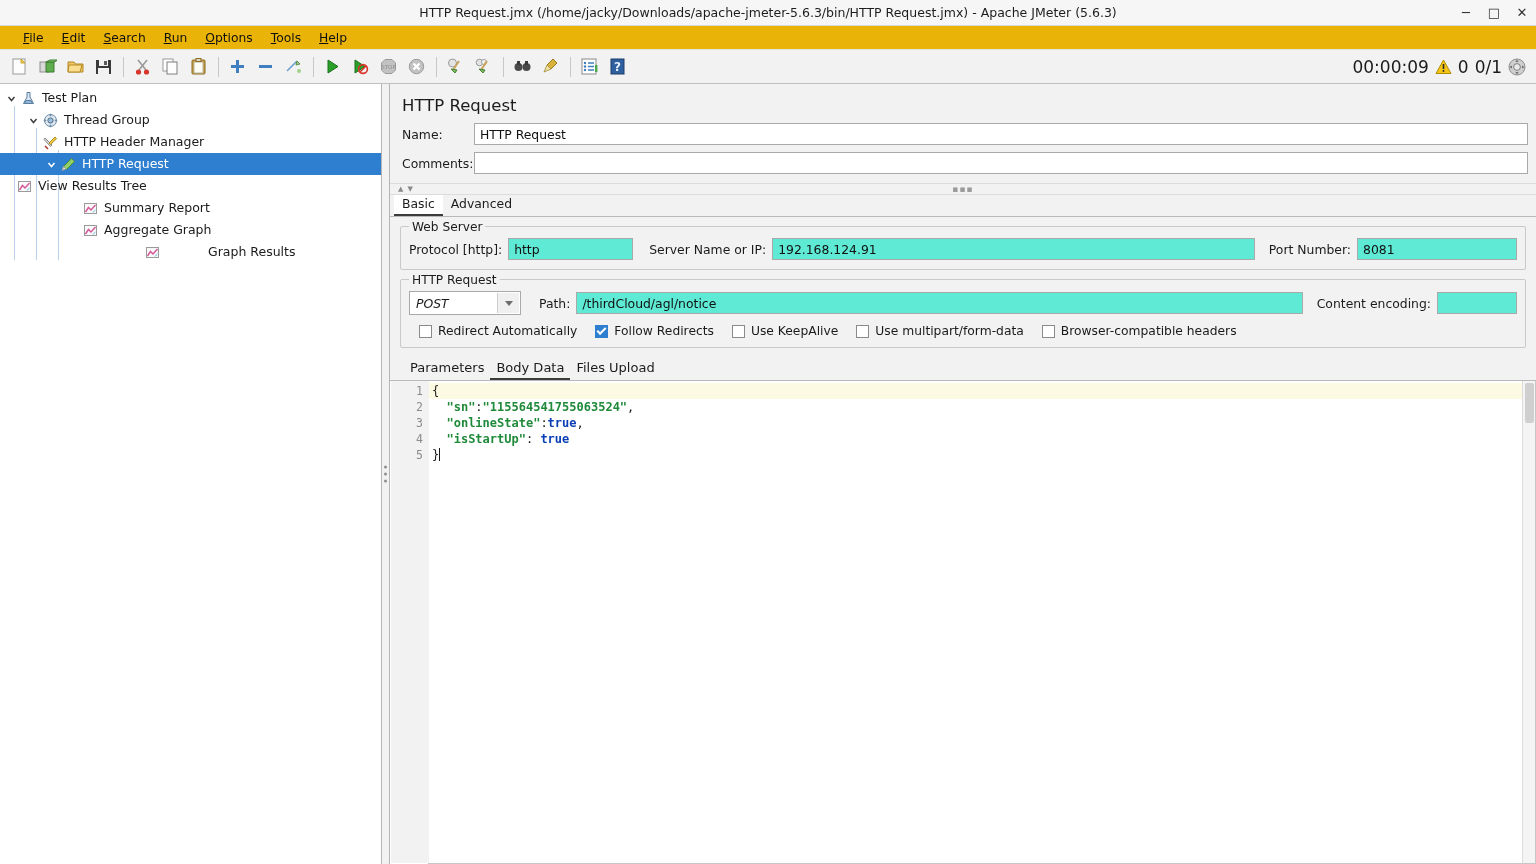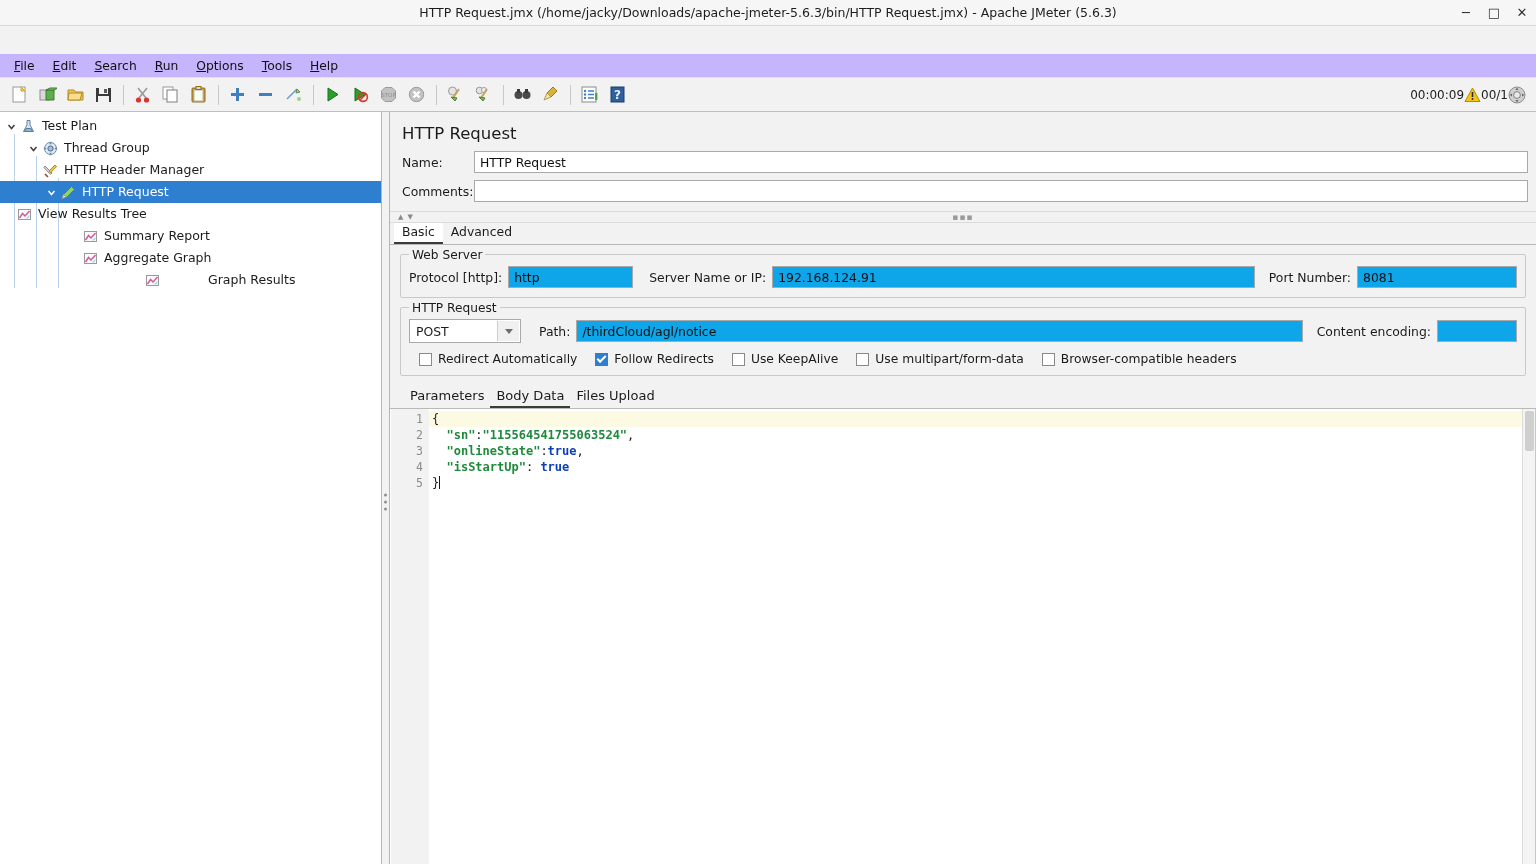--- a/index.html
+++ b/index.html
@@ -30,25 +30,24 @@
   .winbtns { display: flex; align-items: center; height: 100%; }
   .winbtn {
     width: 28px; height: 26px;
     display: flex; align-items: center; justify-content: center;
     font-size: 13px; color: #333; line-height: 1;
   }
 
   
   #menubar {
     height: 24px;
-    background: #c4b5fd;
+    background: #eab308;
     display: flex; align-items: center;
-    padding-left: 5px;
+    padding-left: 14px;
     border-bottom: 1px solid #e3e3e3;
-    margin-top: 28px;
   }
   .menuitem {
     padding: 3px 9px;
     font-size: 12.3px;
     color: #111;
   }
   .menuitem u { text-decoration: underline; }
 
   
   #toolbar {
@@ -64,23 +63,23 @@
     display: flex; align-items: center; justify-content: center;
     margin-right: 1px;
     border-radius: 2px;
   }
   .tb-sep {
     width: 1px; height: 20px; background: #c8c8c8;
     margin: 0 5px;
   }
   .tb-right {
     margin-left: auto;
-    display: flex; align-items: center; gap: 0;
+    display: flex; align-items: center; gap: 6px;
     padding-right: 4px;
-    font-size: 12px; color: #1b1b1b;
+    font-size: 17px; color: #1b1b1b;
   }
 
   
   #main {
     display: flex;
     height: calc(864px - 26px - 24px - 34px);
   }
   #tree {
     width: 382px;
     background: #ffffff;
@@ -210,37 +209,38 @@
     background: #f2f2f2;
     padding: 0 3px;
     font-size: 12.2px;
     color: #1b1b1b;
   }
   .grow { display: flex; align-items: center; gap: 0; }
   .lbl { font-size: 12.4px; white-space: nowrap; }
   .inp {
     height: 22px;
     border: 1px solid #a9a9a9;
-    background: #0ea5e9;
+    background: #5eead4;
     font-size: 12.4px;
     padding: 0 5px;
     color: #111;
     font-family: "DejaVu Sans", "Liberation Sans", sans-serif;
     outline: none;
   }
 
   
   .combo {
     width: 112px; height: 24px;
     border: 1px solid #a9a9a9;
     background: #fff;
     display: flex; align-items: center;
     font-size: 12.4px;
     padding-left: 6px;
     position: relative;
+    font-style: italic;
   }
   .combo .arrowbox {
     position: absolute; right: 1px; top: 1px; bottom: 1px;
     width: 22px;
     background: #f0f0f0;
     border-left: 1px solid #cfcfcf;
     display: flex; align-items: center; justify-content: center;
   }
   .combo .arrowbox i {
     display: block;

